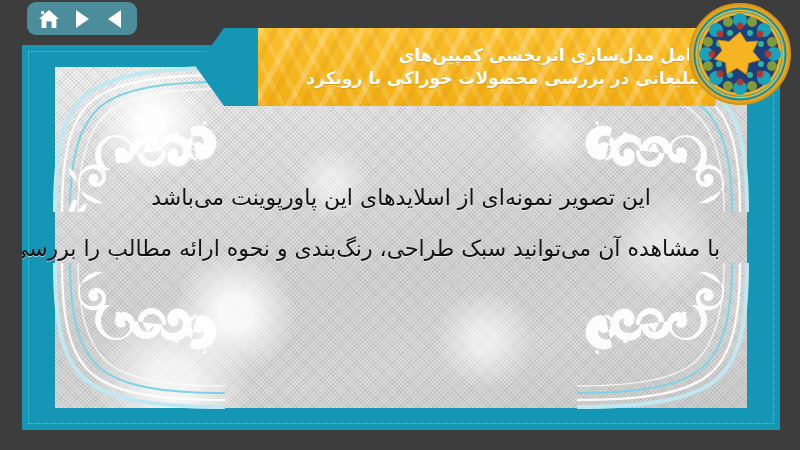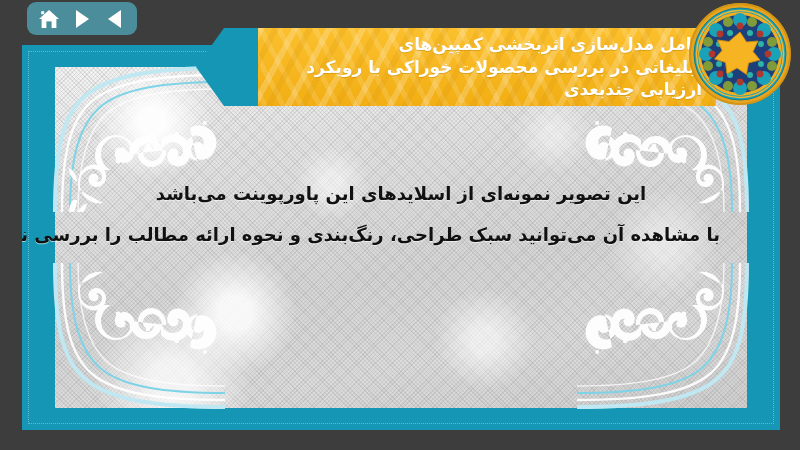--- a/index.html
+++ b/index.html
@@ -82,21 +82,21 @@
   
   #medallion{
     position:absolute;left:688px;top:2px;width:104px;height:104px;z-index:8;
     pointer-events:none;
   }
 
   
   #bodytext{
     position:absolute;left:60px;right:60px;top:128px;z-index:5;
     direction:rtl;text-align:center;color:#111;
-    font-size:18px;line-height:2.30;font-weight:bold;
+    font-size:22px;line-height:2.30;font-weight:normal;
     text-shadow:0 1px 0 rgba(255,255,255,.55);
   }
   #bodytext p{margin:0;white-space:nowrap;}
 
   
   #navbar{
     position:absolute;left:27px;top:2px;width:110px;height:33px;z-index:10;
     background:#4b8d9b;border-radius:9px;
     display:flex;align-items:center;justify-content:space-around;
     padding:0 6px;box-sizing:border-box;
@@ -212,21 +212,20 @@
       <p>با مشاهده آن می‌توانید سبک طراحی، رنگ‌بندی و نحوه ارائه مطالب را بررسی نمایید</p>
     </div>
   </div>
 
   <div id="banner">
     <div class="tail"></div>
     <div class="body"></div>
     <div id="banner-title">
       <span>کامل مدل‌سازی اثربخشی کمپین‌های</span>
       <span>تبلیغاتی در بررسی محصولات خوراکی با رویکرد</span>
-      <span>ارزیابی چندبعدی</span>
     </div>
   </div>
 
   <svg id="medallion" viewBox="0 0 104 104">
     <circle cx="52" cy="52" r="50" fill="#e8a41e" stroke="#b87c10" stroke-width="1.4"></circle>
     <circle cx="52" cy="52" r="46" fill="#1aa3b8" stroke="#0e7f93" stroke-width="1"></circle>
     <circle cx="52" cy="52" r="42" fill="#f0ae22"></circle>
     <circle cx="52" cy="52" r="39" fill="#1d3f7a"></circle>
     <g>
       <g fill="#1aa3b8">

